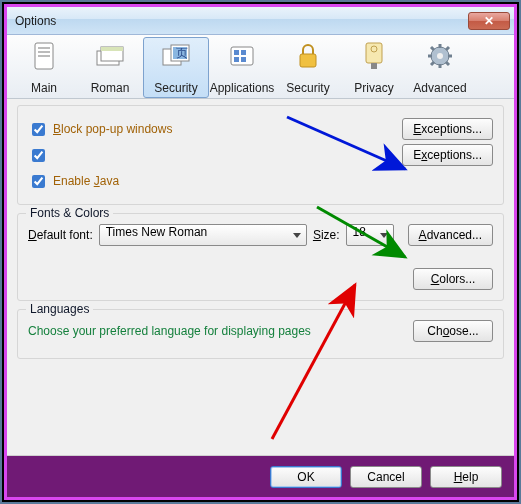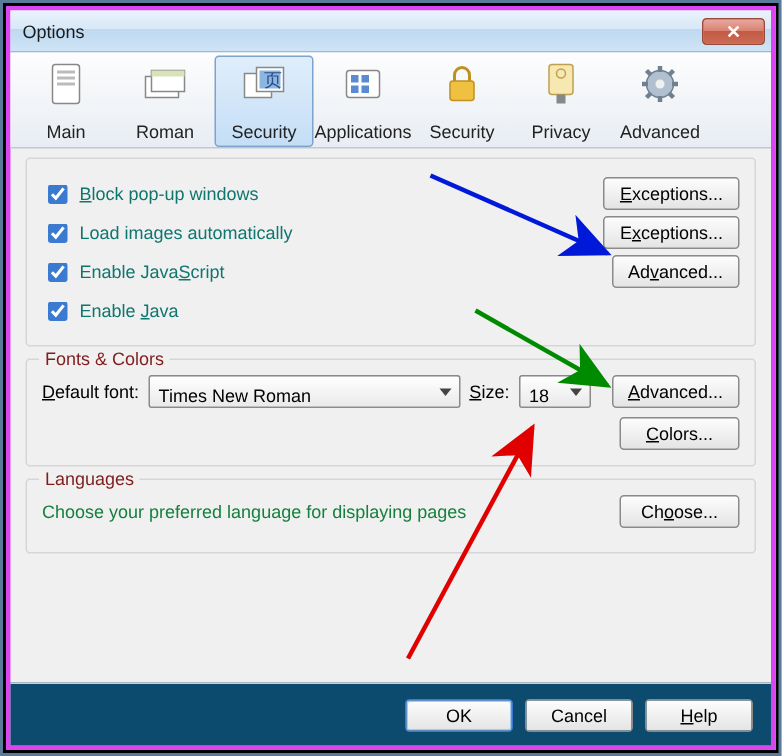--- a/index.html
+++ b/index.html
@@ -10,36 +10,36 @@
 .titlebar-title { color: #1a1a1a; flex: 1; }
 .close-btn { width: 42px; height: 18px; background: linear-gradient(to bottom, #e9a8a0 0%, #d8806f 49%, #c35a45 50%, #cb6b54 100%); border: 1px solid #9a4a3a; border-radius: 3px; color: #fff; display: flex; align-items: center; justify-content: center; font-weight: bold; font-size: 10px; }
 .toolbar { height: 64px; background: linear-gradient(to bottom, #fdfdfd, #e8edf3); display: flex; padding: 2px 4px 0 4px; border-bottom: 1px solid #c0c8d0; gap: 0; }
 .tool-item { width: 66px; display: flex; flex-direction: column; align-items: center; justify-content: center; padding: 2px 0; border-radius: 3px; }
 .tool-item.selected { background: linear-gradient(to bottom, #e0eefb, #c4def6); border: 1px solid #7da2ce; }
 .tool-icon { width: 30px; height: 30px; display: flex; align-items: center; justify-content: center; }
 .tool-label { margin-top: 10px; color: #222; }
 .content-area { flex: 1; padding: 6px 10px 8px 10px; position: relative; overflow: hidden; }
 .groupbox { border: 1px solid #d6d6d6; border-radius: 3px; margin-bottom: 8px; padding: 10px 10px 10px 10px; position: relative; }
 .groupbox.no-title { padding-top: 10px; }
-.group-title { position: absolute; top: -8px; left: 8px; background: #f0f0f0; padding: 0 4px; color: #7f1d1d; }
+.group-title { position: absolute; top: -8px; left: 8px; background: #f0f0f0; padding: 0 4px; color: #0f172a; }
 .row { display: flex; align-items: center; height: 26px; }
 .chk { margin-right: 8px; accent-color: #3a7ad0; }
-.chklabel { color: #0f766e; text-align: right; }
+.chklabel { color: #a16207; text-align: right; }
 .row-btn { margin-left: auto; }
 .winbtn { height: 22px; padding: 0 10px; min-width: 80px; background: linear-gradient(to bottom, #fdfdfd, #e4e4e4); border: 1px solid #8a8a8a; border-radius: 3px; color: #000; display: inline-flex; align-items: center; justify-content: center; }
 .winbtn.default { border-color: #3a7ad0; box-shadow: inset 0 0 0 1px #a8c8ee; }
-.fonts-row { display: flex; align-items: center; gap: 6px; margin-bottom: 6px; }
-.select { height: 22px; background: linear-gradient(to bottom, #fff, #e9e9e9); border: 1px solid #8a8a8a; border-radius: 2px; padding: 0 16px 0 6px; position: relative; display: inline-flex; align-items: flex-end; }
+.fonts-row { display: flex; align-items: center; gap: 6px; margin-bottom: 22px; }
+.select { height: 22px; background: linear-gradient(to bottom, #fff, #e9e9e9); border: 1px solid #8a8a8a; border-radius: 2px; padding: 0 16px 0 6px; position: relative; display: inline-flex; align-items: flex-start; }
 .select::after { content: ""; position: absolute; right: 5px; top: 50%; margin-top: -2px; border-left: 4px solid transparent; border-right: 4px solid transparent; border-top: 5px solid #444; }
 .select.font { flex: 1; }
 .select.size { width: 48px; }
 .right-btns { display: flex; flex-direction: column; gap: 4px; margin-left: 8px; }
 .lang-text { color: #15803d; margin: 4px 0 10px 0; }
 .lang-row { display: flex; }
-.button-bar { height: 42px; border-top: 1px solid #d0d0d0; display: flex; align-items: center; justify-content: flex-end; padding: 0 12px; gap: 8px; background: #0c4a6e; }
+.button-bar { height: 42px; border-top: 1px solid #d0d0d0; display: flex; align-items: center; justify-content: flex-end; padding: 0 12px; gap: 8px; background: #701a75; }
 .u { text-decoration: underline; }
 
 svg.arrow-svg { position: absolute; top: 0; left: 0; pointer-events: none; }
 
 </style>
 </head>
 <body>
 
 <div class="outer-border">
 <div class="window">
@@ -139,27 +139,21 @@
   <div class="content-area">
 
     <div class="groupbox no-title">
       <div class="row">
         <input type="checkbox" class="chk" checked="" style="">
         <span class="chklabel"><span class="u">B</span><span>lock pop-up windows</span></span>
         <div class="row-btn"><button class="winbtn"><span class="u">E</span>xceptions...</button></div>
       </div>
       <div class="row">
         <input type="checkbox" class="chk" checked="" style="">
-        <span class="chklabel">Load images automatically</span>
         <div class="row-btn"><button class="winbtn">E<span class="u">x</span>ceptions...</button></div>
-      </div>
-      <div class="row">
-        <input type="checkbox" class="chk" checked="" style="">
-        <span class="chklabel">Enable Java<span class="u">S</span>cript</span>
-        <div class="row-btn"><button class="winbtn">Ad<span class="u">v</span>anced...</button></div>
       </div>
       <div class="row">
         <input type="checkbox" class="chk" checked="" style="">
         <span class="chklabel">Enable <span class="u">J</span>ava</span>
       </div>
     </div>
 
     <div class="groupbox">
       <span class="group-title">Fonts &amp; Colors</span>
       <div class="fonts-row">

